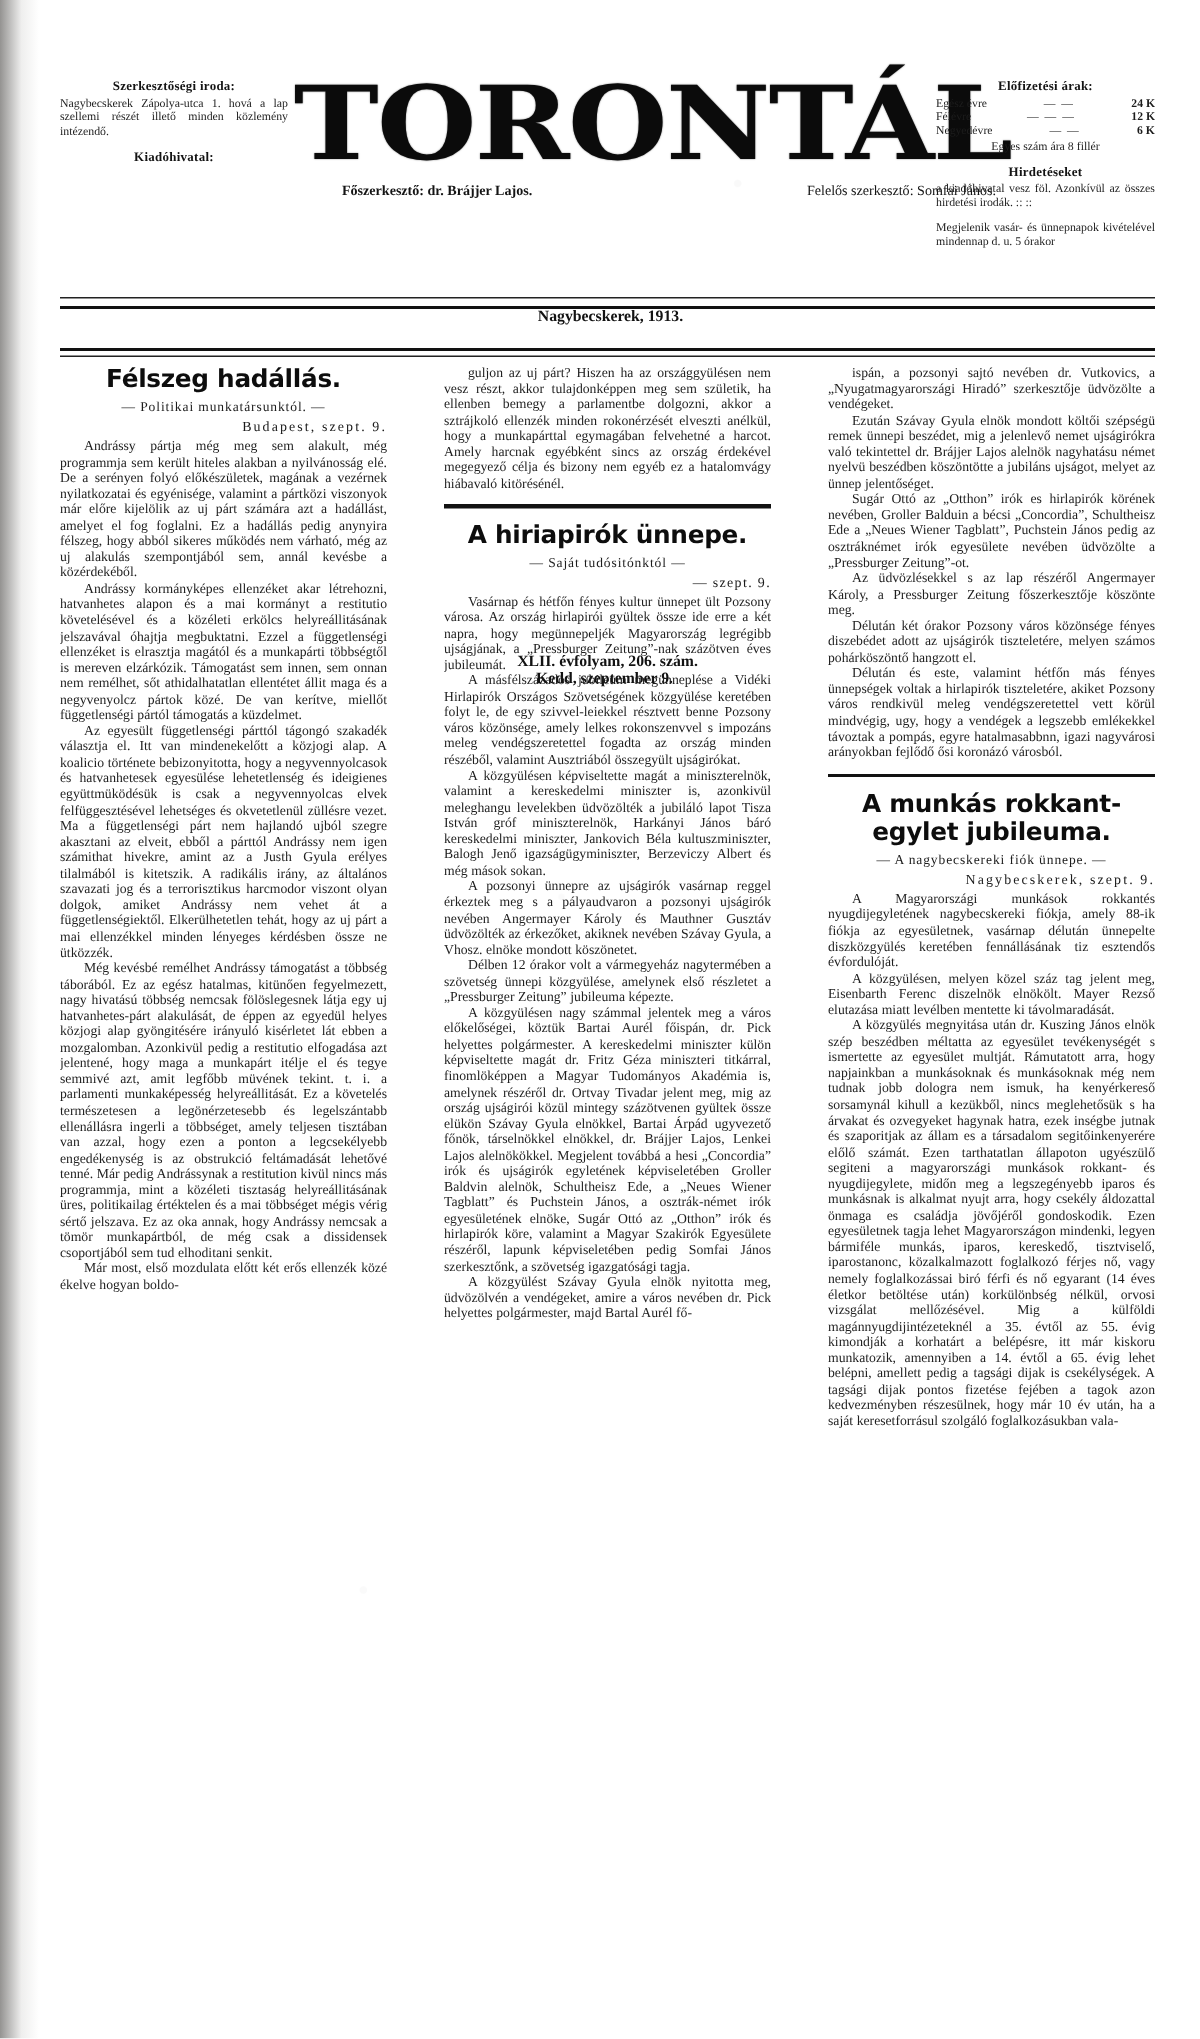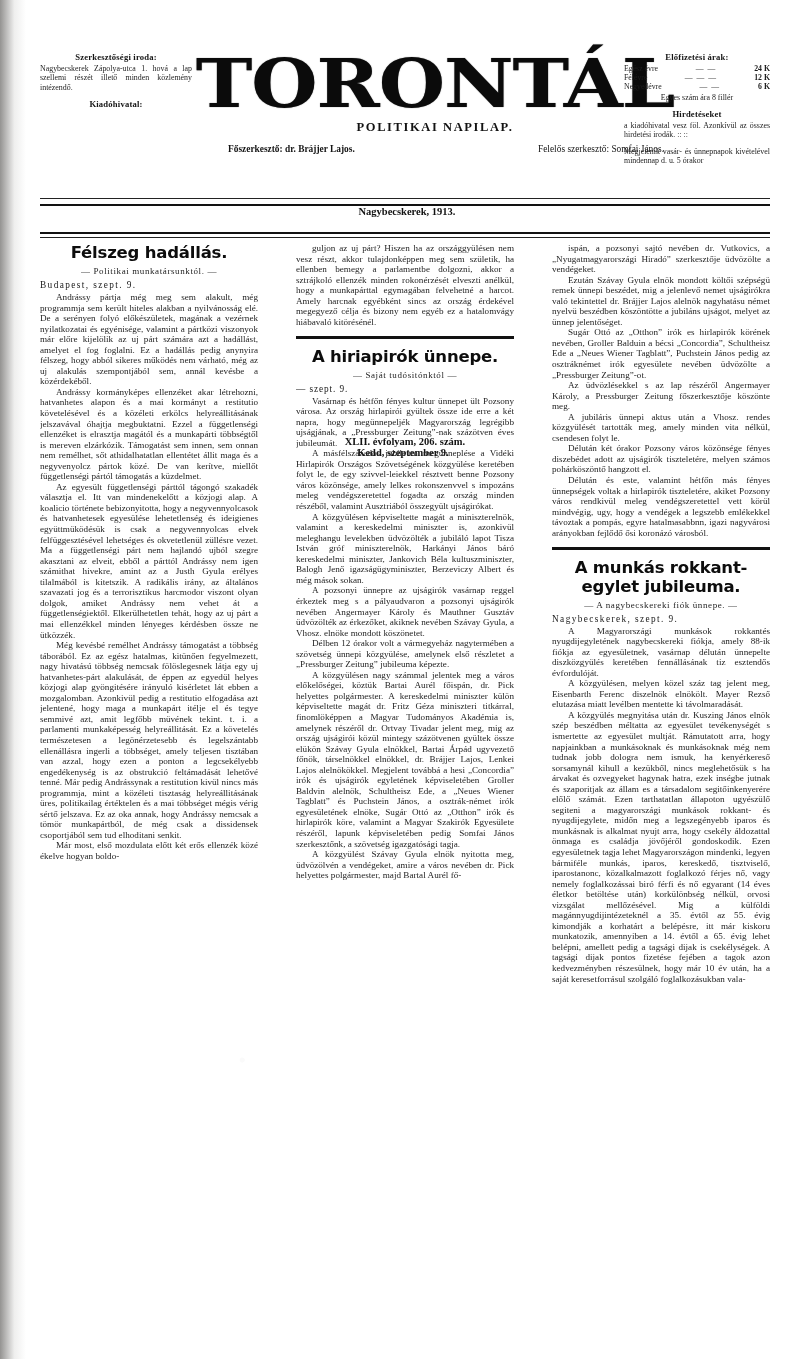--- a/index.html
+++ b/index.html
@@ -107,21 +107,21 @@
   }
   .art-sub{
     font-size:9.6px;font-weight:bold;text-align:center;
     line-height:12px;margin:0 0 3px 0;color:#161616;
   }
   .art-byline{
     font-size:9px;text-align:center;margin:0 0 4px 0;color:#1c1c1c;
     letter-spacing:.6px;
   }
   .dateline{
-    font-size:9.3px;margin:0 0 2px 0;color:#1a1a1a;
+    font-size:9.3px;text-align:right;margin:0 0 2px 0;color:#1a1a1a;
     letter-spacing:.9px;
   }
   .dateline.sp{letter-spacing:1.4px;}
   p.body{
     font-size:9.15px;line-height:10.55px;
     text-align:justify;text-justify:inter-word;
     margin:0;text-indent:16px;color:#1e1e1e;
     -webkit-hyphens:auto;hyphens:auto;word-spacing:.1px;
   }
   .sep-rule{height:2.2px;background:#121212;margin:9px 0 8px 0;}
@@ -135,21 +135,20 @@
   <div class="masthead">
 
     <div class="mh-left">
       <div class="box-head">Szerkesztőségi iroda:</div>
       <div class="box-body">Nagybecskerek Zápolya-utca 1. hová a lap szellemi részét illető minden közlemény intézendő.</div>
       <div class="box-head">Kiadóhivatal:</div>
     </div>
 
     <div class="mh-center">
       <h1 class="logo">TORONTÁL</h1>
-      <div class="logo-sub">POLITIKAI NAPILAP.</div>
       <div class="editors">
         <span class="ed-main">Főszerkesztő: dr. Brájjer Lajos.</span>
         <span class="ed-resp">Felelős szerkesztő: Somfai János.</span>
       </div>
     </div>
 
     <div class="mh-right">
       <div class="box-head">Előfizetési árak:</div>
       <div class="price-row">
         <span>Egész évre</span>
@@ -216,21 +215,20 @@
         <p class="body">A közgyülésen nagy számmal jelentek meg a város előkelőségei, köztük Bartai Aurél főispán, dr. Pick helyettes polgármester. A kereskedelmi miniszter külön képviseltette magát dr. Fritz Géza miniszteri titkárral, finomlöképpen a Magyar Tudományos Akadémia is, amelynek részéről dr. Ortvay Tivadar jelent meg, mig az ország ujságirói közül mintegy százötvenen gyültek össze elükön Szávay Gyula elnökkel, Bartai Árpád ugyvezető főnök, társelnökkel elnökkel, dr. Brájjer Lajos, Lenkei Lajos alelnökökkel. Megjelent továbbá a hesi „Concordia” irók és ujságirók egyletének képviseletében Groller Baldvin alelnök, Schultheisz Ede, a „Neues Wiener Tagblatt” és Puchstein János, a osztrák-német irók egyesületének elnöke, Sugár Ottó az „Otthon” irók és hirlapirók köre, valamint a Magyar Szakirók Egyesülete részéről, lapunk képviseletében pedig Somfai János szerkesztőnk, a szövetség igazgatósági tagja.</p>
         <p class="body">A közgyülést Szávay Gyula elnök nyitotta meg, üdvözölvén a vendégeket, amire a város nevében dr. Pick helyettes polgármester, majd Bartal Aurél fő-</p>
       </div>
     </div>
 
     <div class="col col-3">
       <p class="body">ispán, a pozsonyi sajtó nevében dr. Vutkovics, a „Nyugatmagyarországi Hiradó” szerkesztője üdvözölte a vendégeket.</p>
       <p class="body">Ezután Szávay Gyula elnök mondott költői szépségü remek ünnepi beszédet, mig a jelenlevő nemet ujságirókra való tekintettel dr. Brájjer Lajos alelnök nagyhatásu német nyelvü beszédben köszöntötte a jubiláns ujságot, melyet az ünnep jelentőséget.</p>
       <p class="body">Sugár Ottó az „Otthon” irók es hirlapirók körének nevében, Groller Balduin a bécsi „Concordia”, Schultheisz Ede a „Neues Wiener Tagblatt”, Puchstein János pedig az osztráknémet irók egyesülete nevében üdvözölte a „Pressburger Zeitung”-ot.</p>
       <p class="body">Az üdvözlésekkel s az lap részéről Angermayer Károly, a Pressburger Zeitung főszerkesztője köszönte meg.</p>
-      <p class="body">A jubiláris ünnepi aktus után a Vhosz. rendes közgyülését tartották meg, amely minden vita nélkül, csendesen folyt le.</p>
       <p class="body">Délután két órakor Pozsony város közönsége fényes diszebédet adott az ujságirók tiszteletére, melyen számos pohárköszöntő hangzott el.</p>
       <p class="body">Délután és este, valamint hétfőn más fényes ünnepségek voltak a hirlapirók tiszteletére, akiket Pozsony város rendkivül meleg vendégszeretettel vett körül mindvégig, ugy, hogy a vendégek a legszebb emlékekkel távoztak a pompás, egyre hatalmasabbnn, igazi nagyvárosi arányokban fejlődő ősi koronázó városból.</p>
 
       <div class="sep-rule"></div>
 
       <div class="art-block">
         <h2 class="art-title">A munkás rokkant-egylet jubileuma.</h2>
         <div class="art-byline">— A nagybecskereki fiók ünnepe. —</div>
         <div class="dateline sp">Nagybecskerek, szept. 9.</div>
         <p class="body">A Magyarországi munkások rokkantés nyugdijegyletének nagybecskereki fiókja, amely 88-ik fiókja az egyesületnek, vasárnap délután ünnepelte diszközgyülés keretében fennállásának tiz esztendős évfordulóját.</p>

